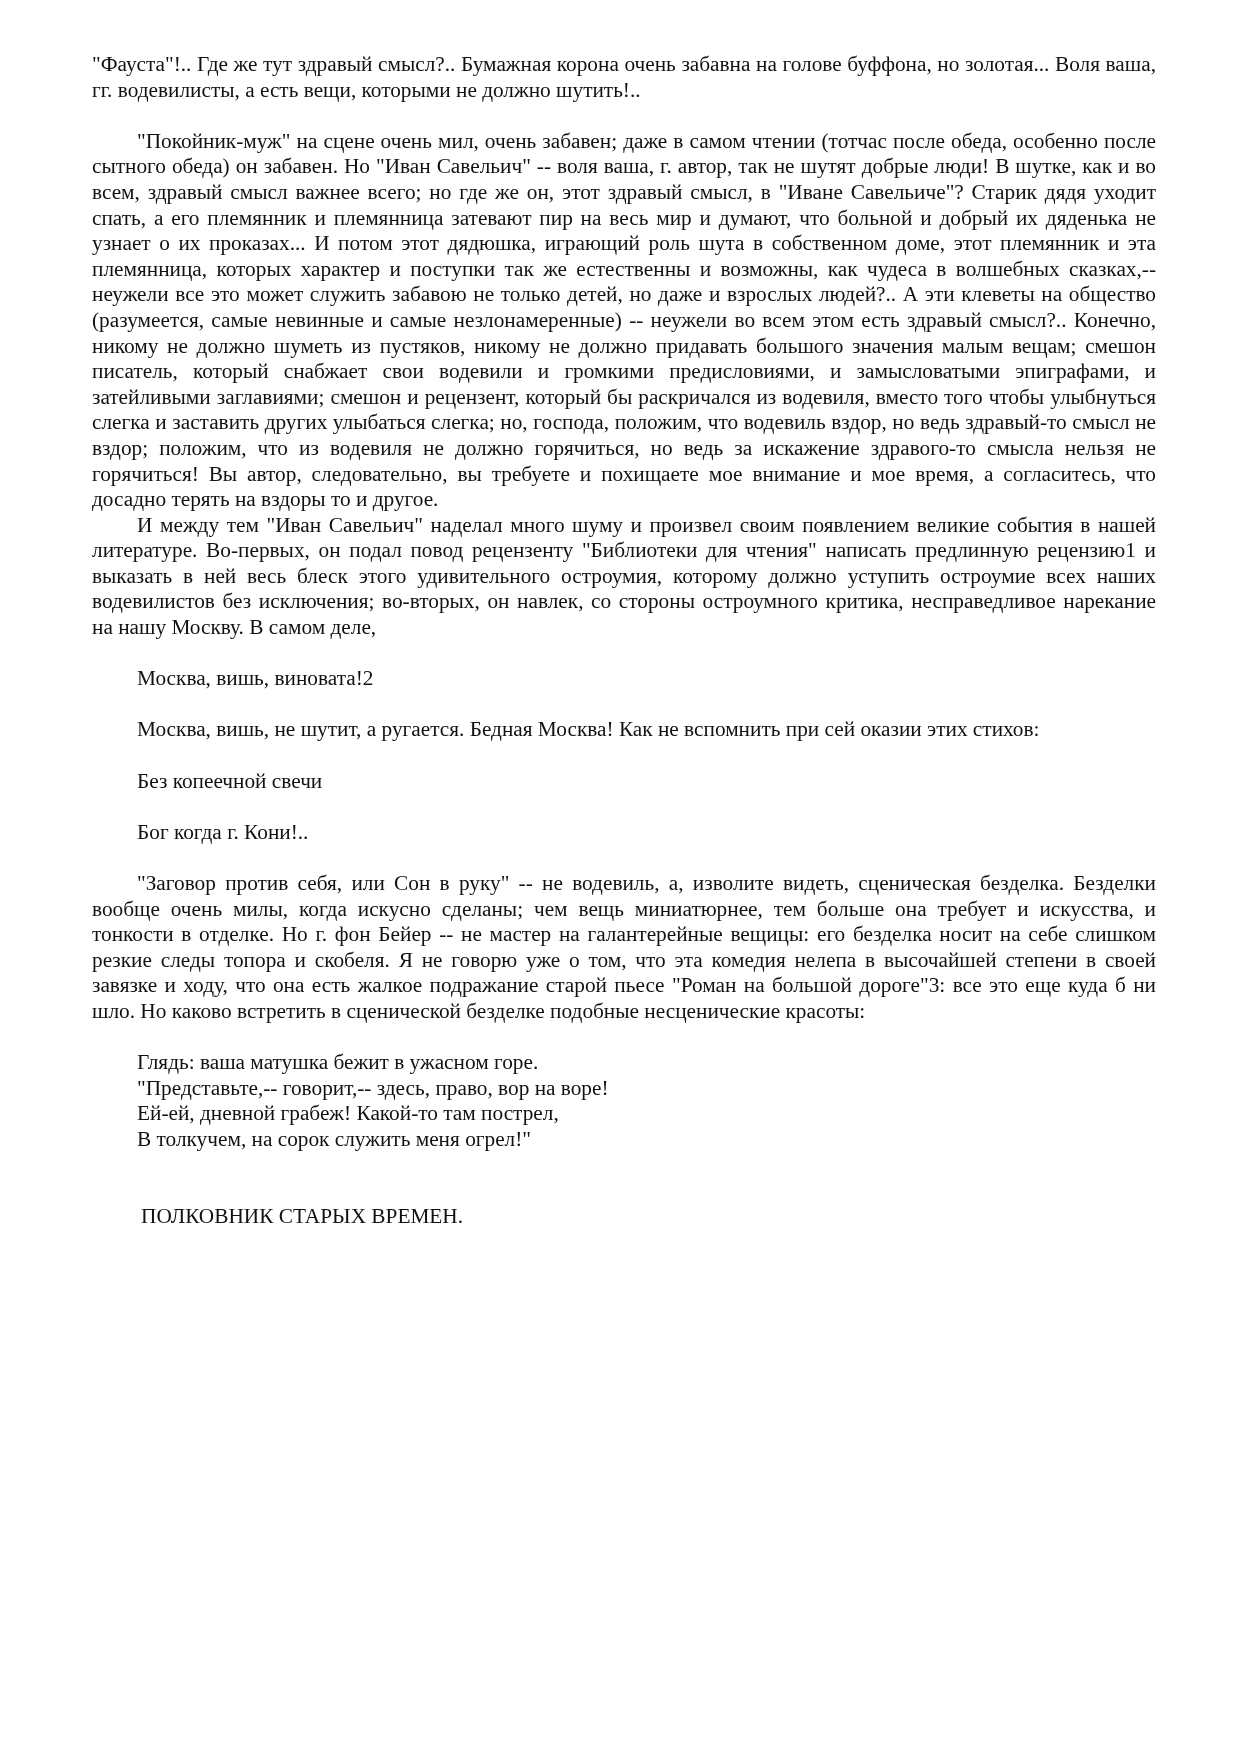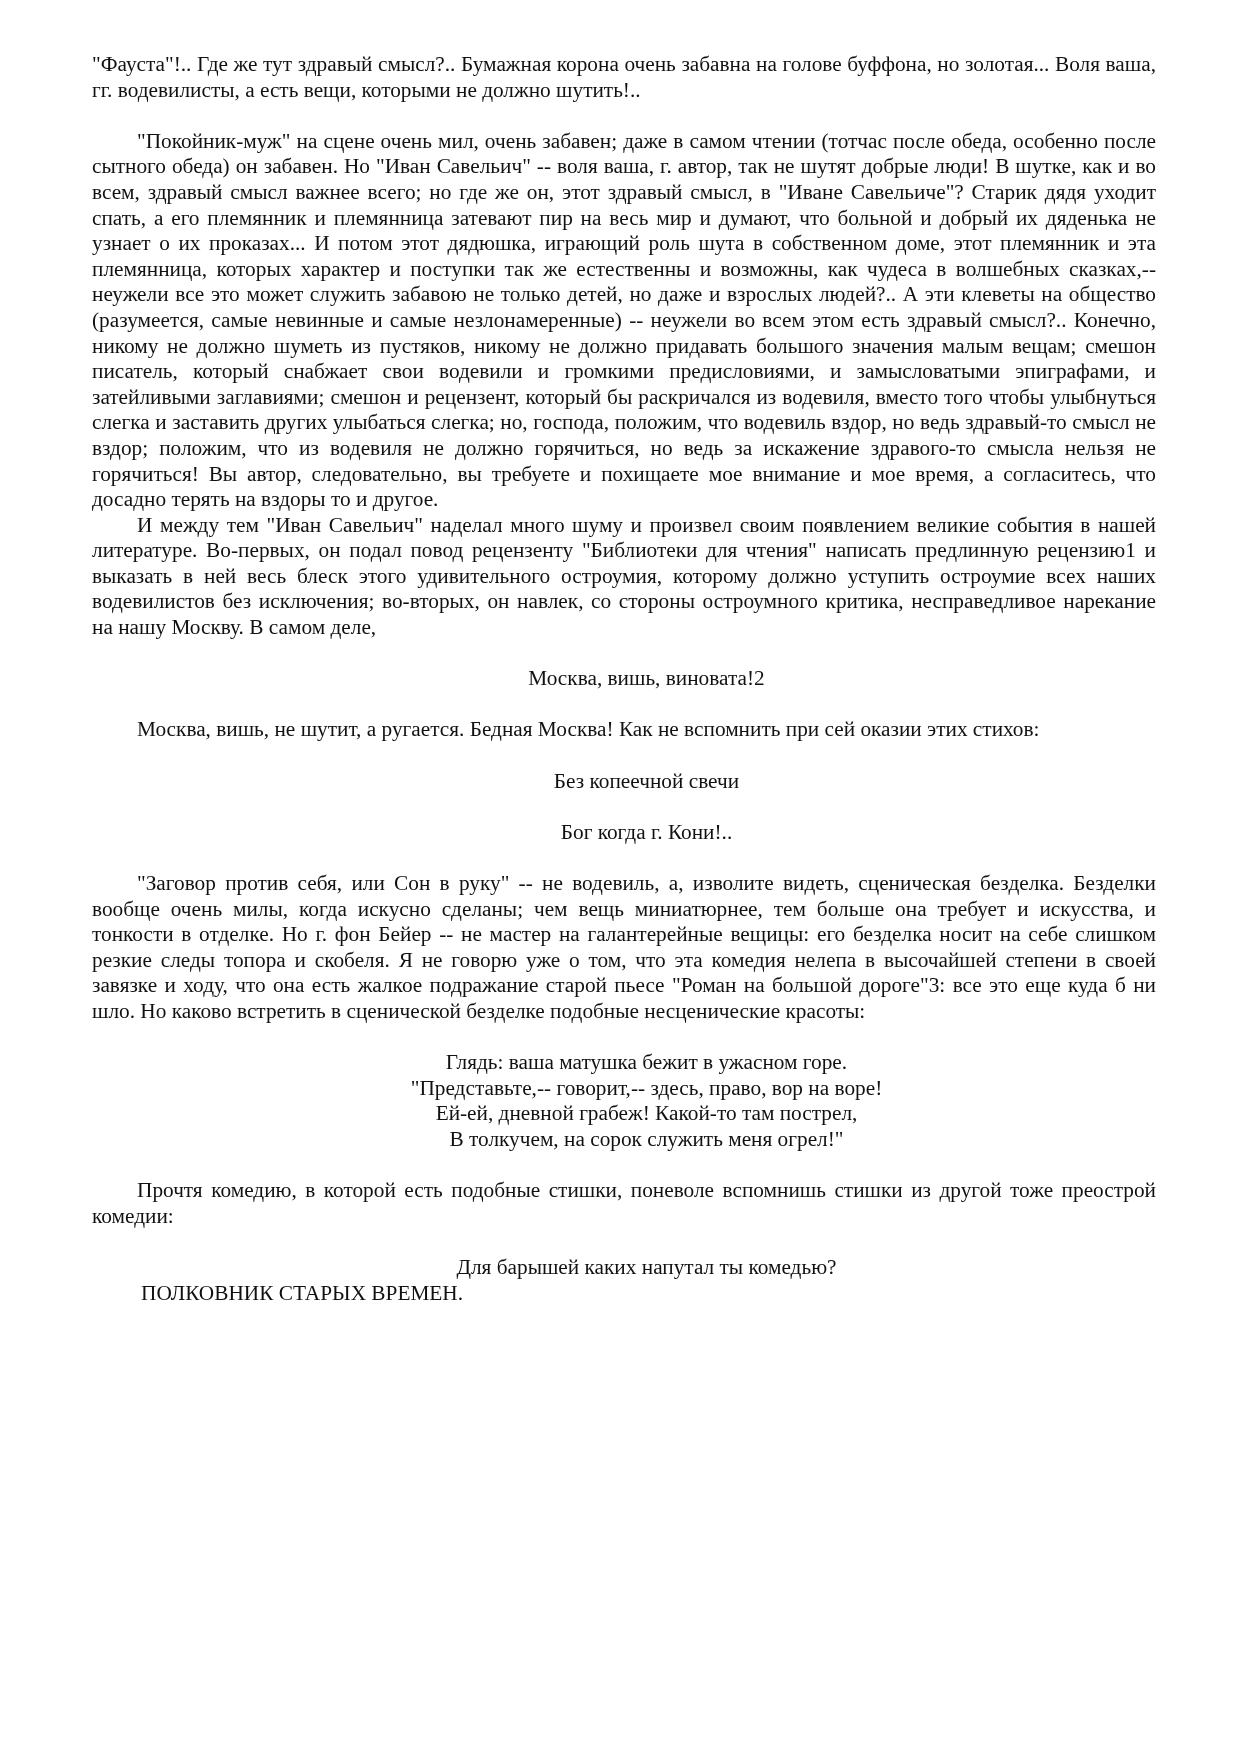--- a/index.html
+++ b/index.html
@@ -6,21 +6,21 @@
   body { width: 1240px; height: 1755px; position: relative; overflow: hidden; }
   .page {
     position: absolute; left: 92px; top: 52px; width: 1064px;
     font-family: "Liberation Serif", serif; font-size: 21.3px; line-height: 25.6px;
     color: #111111;
   }
   .p { margin: 0; text-align: justify; text-align-last: left; }
   .indent { text-indent: 45px; }
   .gap { height: 25.6px; }
   .verse { margin: 0; padding-left: 45px; }
-  .verse .line { display: block; text-align: center; }
+  .verse .line { display: block; }
   .sig { padding-left: 49px; }
 </style>
 </head>
 <body>
 
 <div class="page" id="page">
     <p class="p">"Фауста"!.. Где же тут здравый смысл?.. Бумажная корона очень забавна на голове буффона, но золотая... Воля ваша, гг. водевилисты, а есть вещи, которыми не должно шутить!..</p>
     <div class="gap"></div>
     <p class="p indent">"Покойник-муж" на сцене очень мил, очень забавен; даже в самом чтении (тотчас после обеда, особенно после сытного обеда) он забавен. Но "Иван Савельич" -- воля ваша, г. автор, так не шутят добрые люди! В шутке, как и во всем, здравый смысл важнее всего; но где же он, этот здравый смысл, в "Иване Савельиче"? Старик дядя уходит спать, а его племянник и племянница затевают пир на весь мир и думают, что больной и добрый их дяденька не узнает о их проказах... И потом этот дядюшка, играющий роль шута в собственном доме, этот племянник и эта племянница, которых характер и поступки так же естественны и возможны, как чудеса в волшебных сказках,-- неужели все это может служить забавою не только детей, но даже и взрослых людей?.. А эти клеветы на общество (разумеется, самые невинные и самые незлонамеренные) -- неужели во всем этом есть здравый смысл?.. Конечно, никому не должно шуметь из пустяков, никому не должно придавать большого значения малым вещам; смешон писатель, который снабжает свои водевили и громкими предисловиями, и замысловатыми эпиграфами, и затейливыми заглавиями; смешон и рецензент, который бы раскричался из водевиля, вместо того чтобы улыбнуться слегка и заставить других улыбаться слегка; но, господа, положим, что водевиль вздор, но ведь здравый-то смысл не вздор; положим, что из водевиля не должно горячиться, но ведь за искажение здравого-то смысла нельзя не горячиться! Вы автор, следовательно, вы требуете и похищаете мое внимание и мое время, а согласитесь, что досадно терять на вздоры то и другое.</p>
     <p class="p indent">И между тем "Иван Савельич" наделал много шуму и произвел своим появлением великие события в нашей литературе. Во-первых, он подал повод рецензенту "Библиотеки для чтения" написать предлинную рецензию1 и выказать в ней весь блеск этого удивительного остроумия, которому должно уступить остроумие всех наших водевилистов без исключения; во-вторых, он навлек, со стороны остроумного критика, несправедливое нарекание на нашу Москву. В самом деле,</p>
@@ -41,19 +41,17 @@
     <div class="gap"></div>
     <p class="p indent">"Заговор против себя, или Сон в руку" -- не водевиль, а, изволите видеть, сценическая безделка. Безделки вообще очень милы, когда искусно сделаны; чем вещь миниатюрнее, тем больше она требует и искусства, и тонкости в отделке. Но г. фон Бейер -- не мастер на галантерейные вещицы: его безделка носит на себе слишком резкие следы топора и скобеля. Я не говорю уже о том, что эта комедия нелепа в высочайшей степени в своей завязке и ходу, что она есть жалкое подражание старой пьесе "Роман на большой дороге"3: все это еще куда б ни шло. Но каково встретить в сценической безделке подобные несценические красоты:</p>
     <div class="gap"></div>
     <div class="verse">
       <span class="line">Глядь: ваша матушка бежит в ужасном горе.</span>
       <span class="line">"Представьте,-- говорит,-- здесь, право, вор на воре!</span>
       <span class="line">Ей-ей, дневной грабеж! Какой-то там пострел,</span>
       <span class="line">В толкучем, на сорок служить меня огрел!"</span>
     </div>
     <div class="gap"></div>
-    <p class="p indent">Прочтя комедию, в которой есть подобные стишки, поневоле вспомнишь стишки из другой тоже преострой комедии:</p>
     <div class="gap"></div>
     <div class="verse">
-      <span class="line">Для барышей каких напутал ты комедью?</span>
     </div>
     <div class="sig">ПОЛКОВНИК СТАРЫХ ВРЕМЕН.</div>
   </div>
 
 </body></html>

